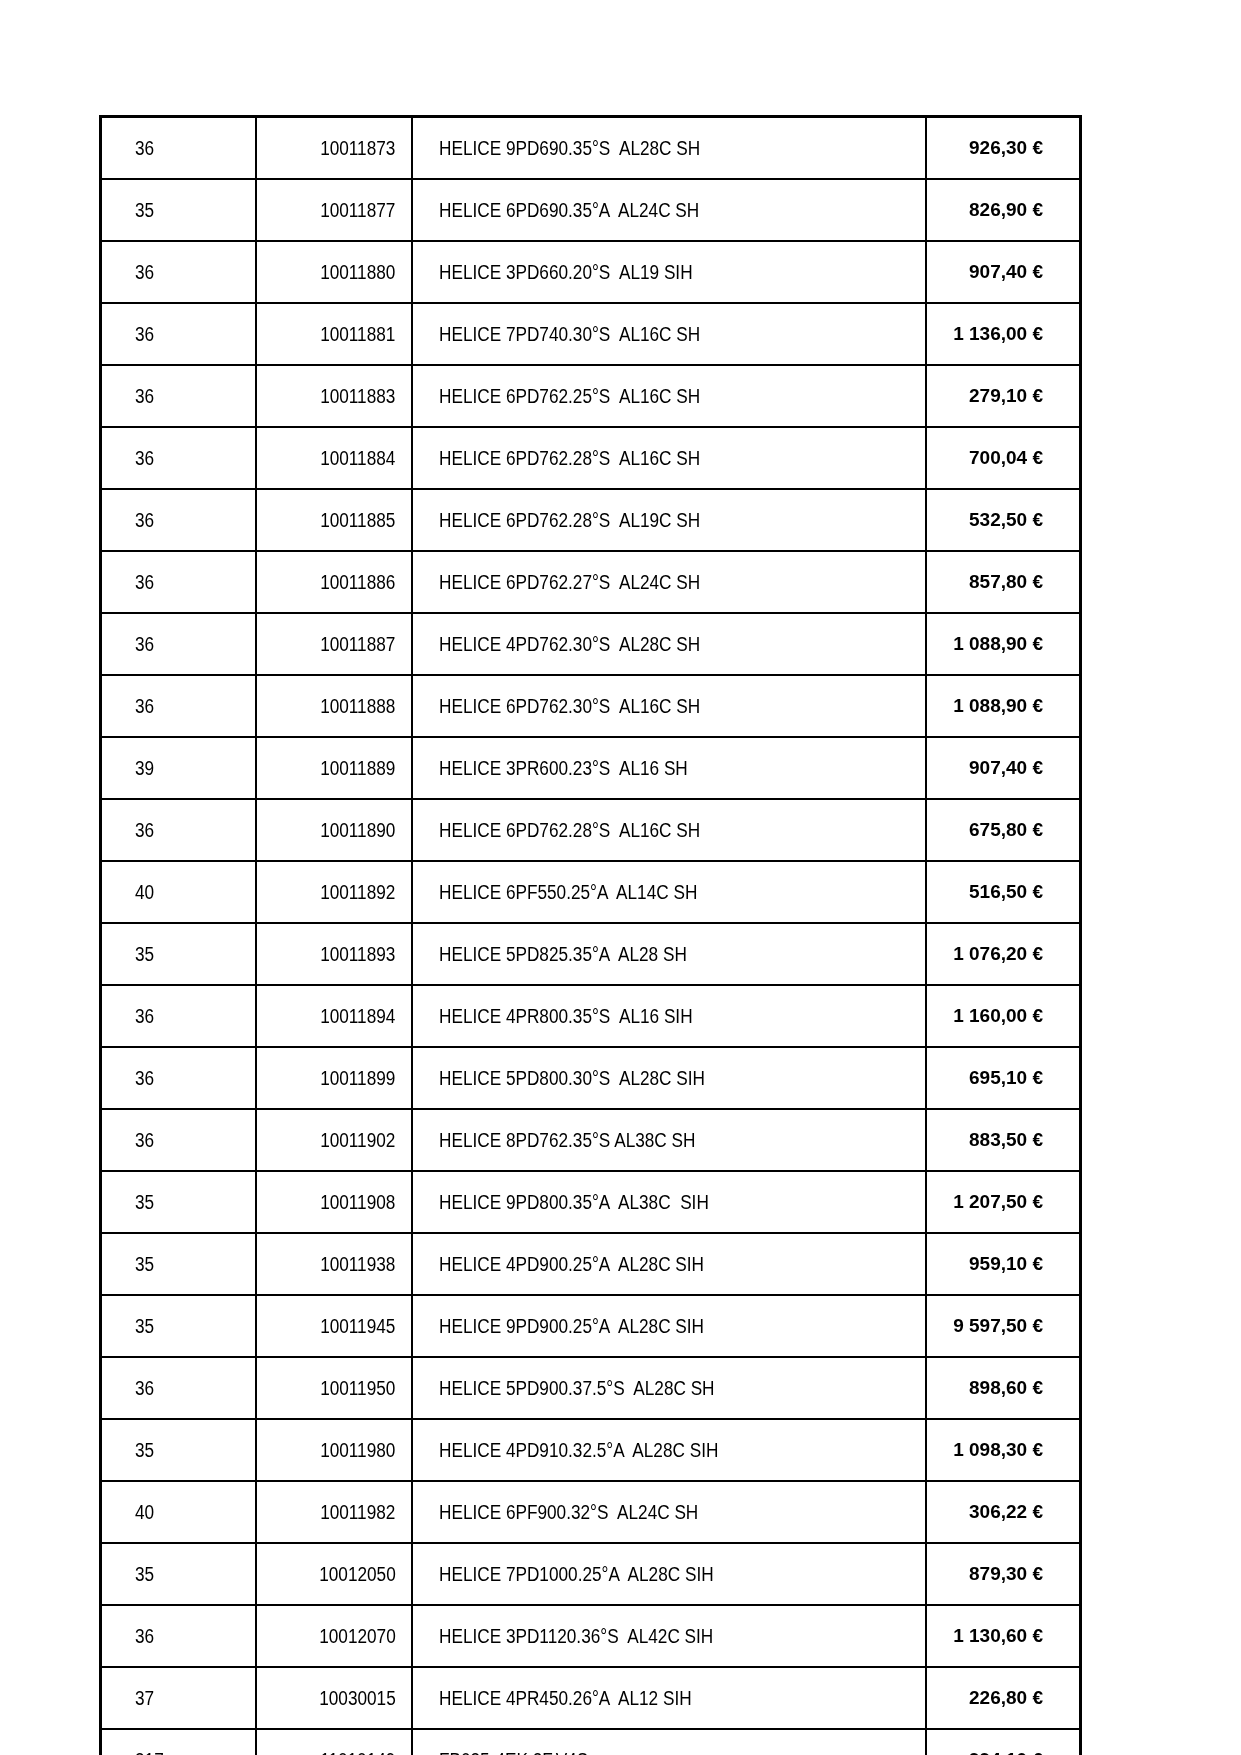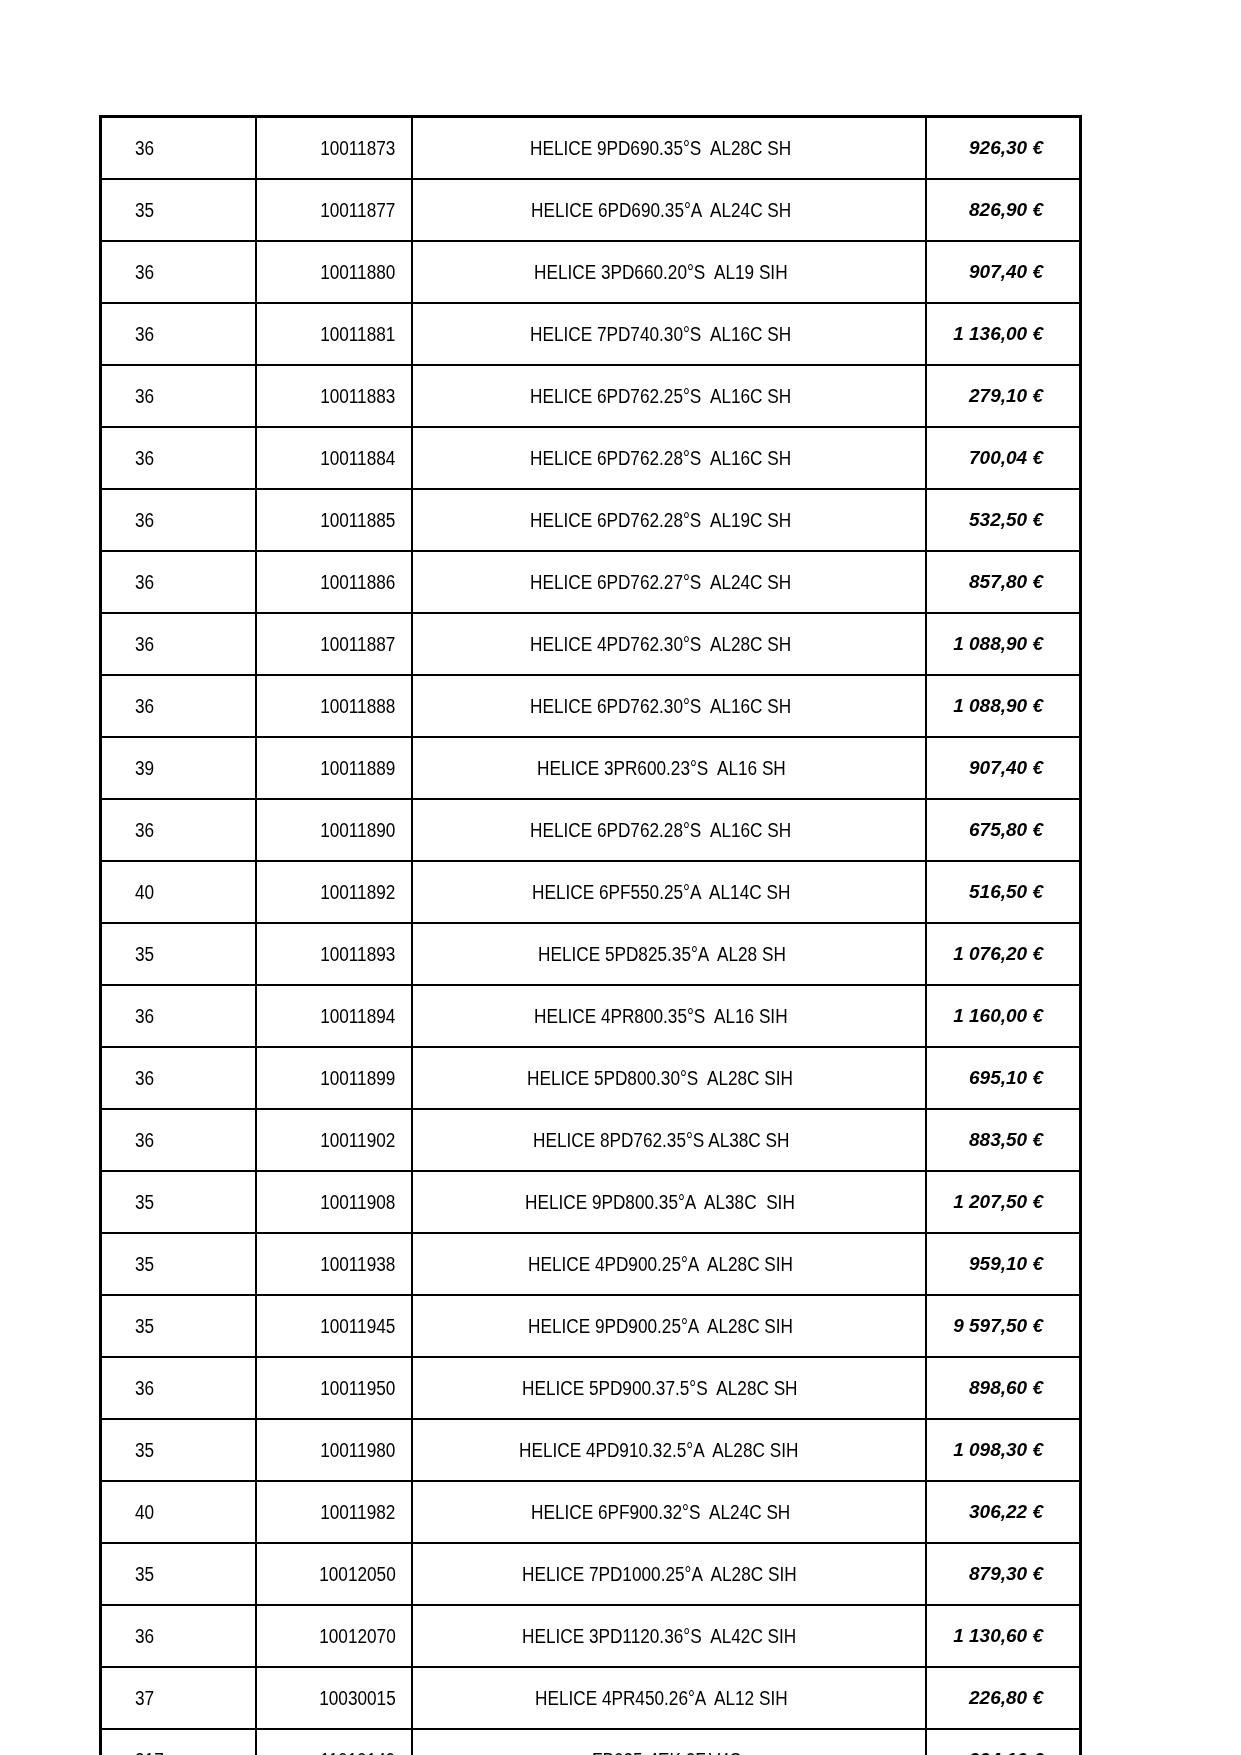--- a/index.html
+++ b/index.html
@@ -37,22 +37,22 @@
   }
   td {
     height: 25.4px;
     padding: 0;
     vertical-align: middle;
     overflow: hidden;
     white-space: pre;
   }
   td.col-page  { padding-left: 6px;  text-align: left; }
   td.col-code  { text-align: center; padding-left: 21px; }
-  td.col-desc  {  text-align: center; }
-  td.col-price { text-align: right;  padding-right: 36px; font-style: italic; }
+  td.col-desc  {  text-align: left; }
+  td.col-price { text-align: right;  padding-right: 36px; }
   .cond {
     display: inline-block;
     font-size: 20px;
     line-height: 24px;
     transform: scaleX(0.86);
     white-space: pre;
   }
   td.col-page .cond, td.col-desc .cond { transform-origin: 0 50%; }
   td.col-code .cond { transform-origin: 50% 50%; }
   .price-text {

